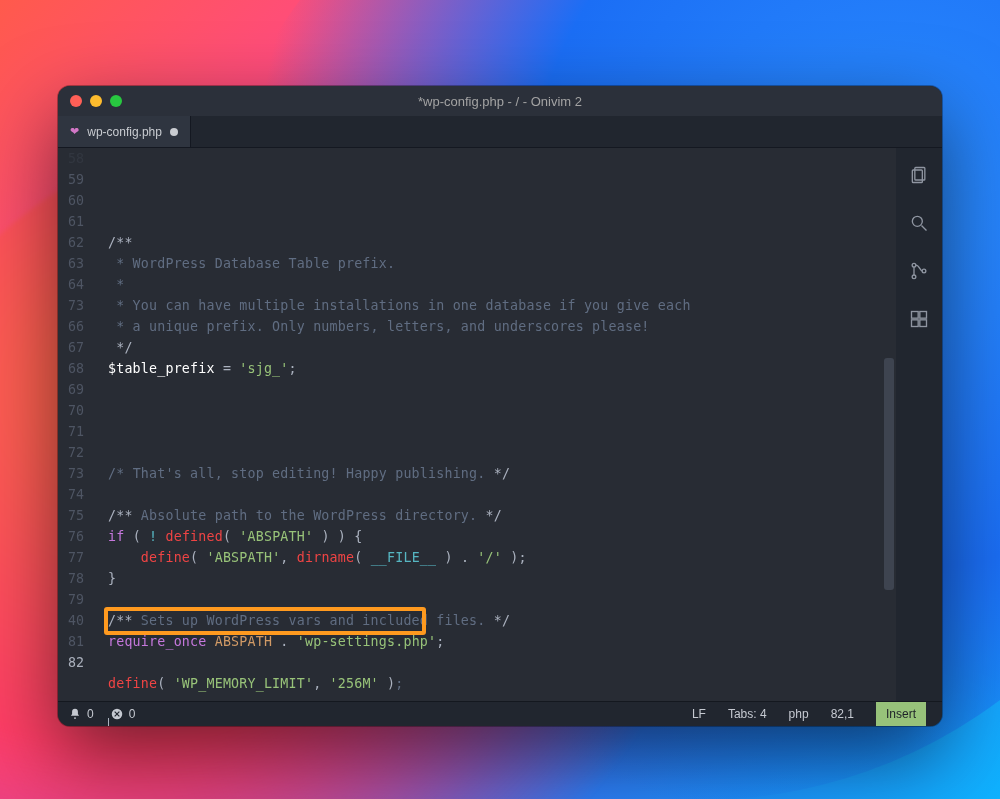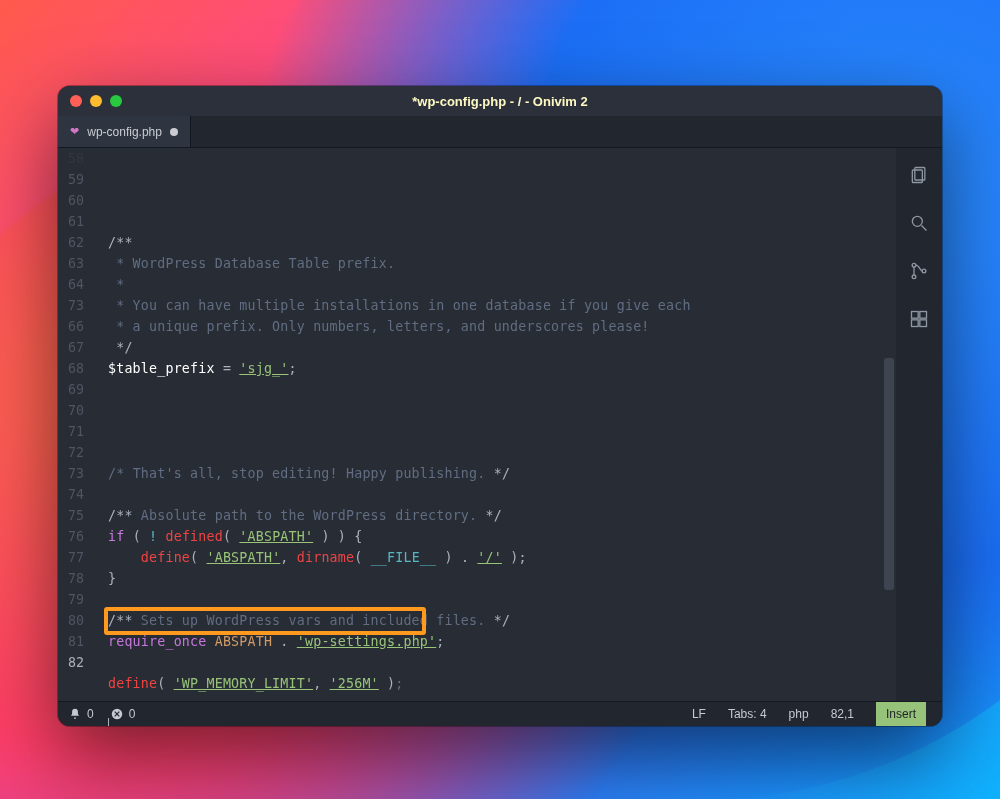--- a/index.html
+++ b/index.html
@@ -39,21 +39,21 @@
     position: relative;
     flex: 0 0 auto;
   }
   .traffic-lights { display: flex; gap: 8px; margin-left: 12px; }
   .tl { width: 12px; height: 12px; border-radius: 50%; }
   .tl.close    { background: #ff5f57; }
   .tl.minimize { background: #febc2e; }
   .tl.zoom     { background: #28c840; }
   .title {
     position: absolute; left: 0; right: 0; text-align: center;
-    font-size: 13px; color: #fef9c3; font-weight: 700;
+    font-size: 13px; color: #a3a3a3; font-weight: 400;
     pointer-events: none;
   }
 
   .tabbar {
     height: 32px;
     background: #21262f;
     border-bottom: 1px solid #141821;
     display: flex; align-items: stretch;
     flex: 0 0 auto;
   }
@@ -100,21 +100,21 @@
     white-space: pre;
     position: relative;
     min-width: 0;
     letter-spacing: 0.2px;
   }
   .code .row { height: 21px; }
   .tok-comment  { color: #606d82; }
   .tok-docstar  { color: #abb2bf; }
   .tok-var      { color: #ffffff; }
   .tok-op       { color: #56b6c2; }
-  .tok-string   { color: #98c379; text-decoration: underline; }
+  .tok-string   { color: #98c379; }
   .tok-func     { color: #ef4444; }
   .tok-keyword  { color: #c678dd; }
   .tok-const    { color: #d19a66; }
   .tok-punct    { color: #abb2bf; }
   .tok-dull     { color: #606d82; }
   .tok-magic    { color: #56b6c2; }
 
   .highlight-box {
     position: absolute;
     border: 4px solid #ff9a1f;
@@ -219,21 +219,21 @@
           <div class="ln">70</div>
           <div class="ln">71</div>
           <div class="ln">72</div>
           <div class="ln">73</div>
           <div class="ln">74</div>
           <div class="ln">75</div>
           <div class="ln">76</div>
           <div class="ln">77</div>
           <div class="ln">78</div>
           <div class="ln">79</div>
-          <div class="ln">80</div>
+          <div class="ln">40</div>
           <div class="ln">81</div>
           <div class="ln current">82</div>
         </div>
       <div class="code" id="code">
         
         <div class="row"></div><div class="row"><span class="tok-docstar">/**</span></div><div class="row"><span class="tok-comment"> * WordPress Database Table prefix.</span></div><div class="row"><span class="tok-comment"> *</span></div><div class="row"><span class="tok-comment"> * You can have multiple installations in one database if you give each</span></div><div class="row"><span class="tok-comment"> * a unique prefix. Only numbers, letters, and underscores please!</span></div><div class="row"><span class="tok-docstar"> */</span></div><div class="row"><span class="tok-var">$table_prefix</span><span class="tok-punct"> = </span><span class="tok-string">'sjg_'</span><span class="tok-punct">;</span></div><div class="row"></div><div class="row"></div><div class="row"></div><div class="row"></div><div class="row"><span class="tok-dull">/* </span><span class="tok-comment">That's all, stop editing! Happy publishing.</span><span class="tok-docstar"> */</span></div><div class="row"></div><div class="row"><span class="tok-docstar">/** </span><span class="tok-comment">Absolute path to the WordPress directory.</span><span class="tok-docstar"> */</span></div><div class="row"><span class="tok-keyword">if</span><span class="tok-punct"> ( </span><span class="tok-op">! </span><span class="tok-func">defined</span><span class="tok-punct">( </span><span class="tok-string">'ABSPATH'</span><span class="tok-punct"> )</span><span class="tok-punct"> ) {</span></div><div class="row"><span>    </span><span class="tok-func">define</span><span class="tok-punct">( </span><span class="tok-string">'ABSPATH'</span><span class="tok-punct">, </span><span class="tok-func">dirname</span><span class="tok-punct">( </span><span class="tok-magic">__FILE__</span><span class="tok-punct"> )</span><span class="tok-punct"> . </span><span class="tok-string">'/'</span><span class="tok-punct"> )</span><span class="tok-punct">;</span></div><div class="row"><span class="tok-punct">}</span></div><div class="row"></div><div class="row"><span class="tok-docstar">/** </span><span class="tok-comment">Sets up WordPress vars and included files.</span><span class="tok-docstar"> */</span></div><div class="row"><span class="tok-keyword">require_once</span><span> </span><span class="tok-const">ABSPATH</span><span class="tok-punct"> . </span><span class="tok-string">'wp-settings.php'</span><span class="tok-punct">;</span></div><div class="row"></div><div class="row"><span class="tok-func">define</span><span class="tok-punct">( </span><span class="tok-string">'WP_MEMORY_LIMIT'</span><span class="tok-punct">, </span><span class="tok-string">'256M'</span><span class="tok-punct"> )</span><span class="tok-dull">;</span></div><div class="row"></div><div class="row"><span class="cursor-caret"></span></div><div class="highlight-box" style="left:-4px; top:459px; width:322px; height:28px;"></div>
       </div>
       <div class="scrollbar">
         <div class="scrollbar-thumb"></div>
       </div>

